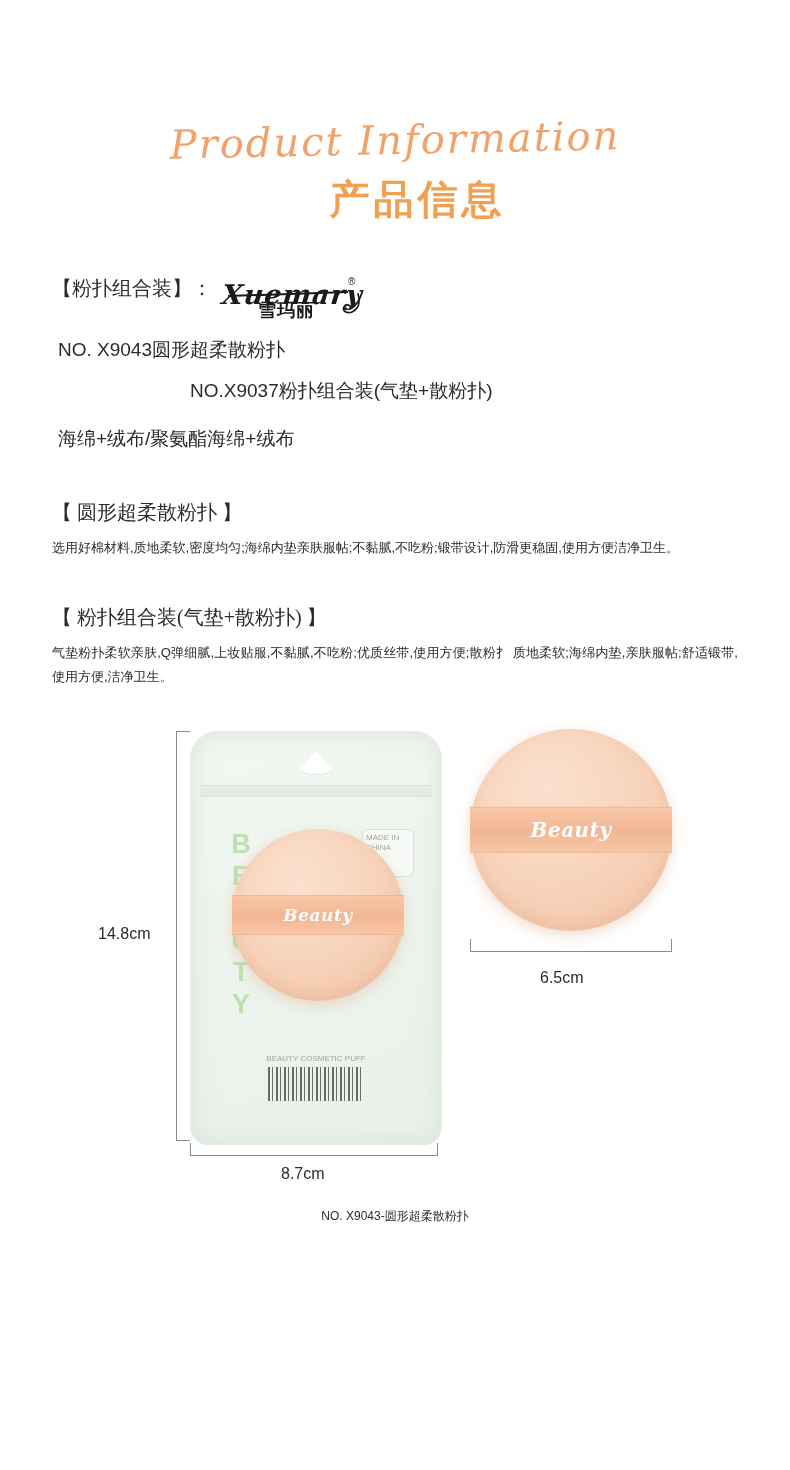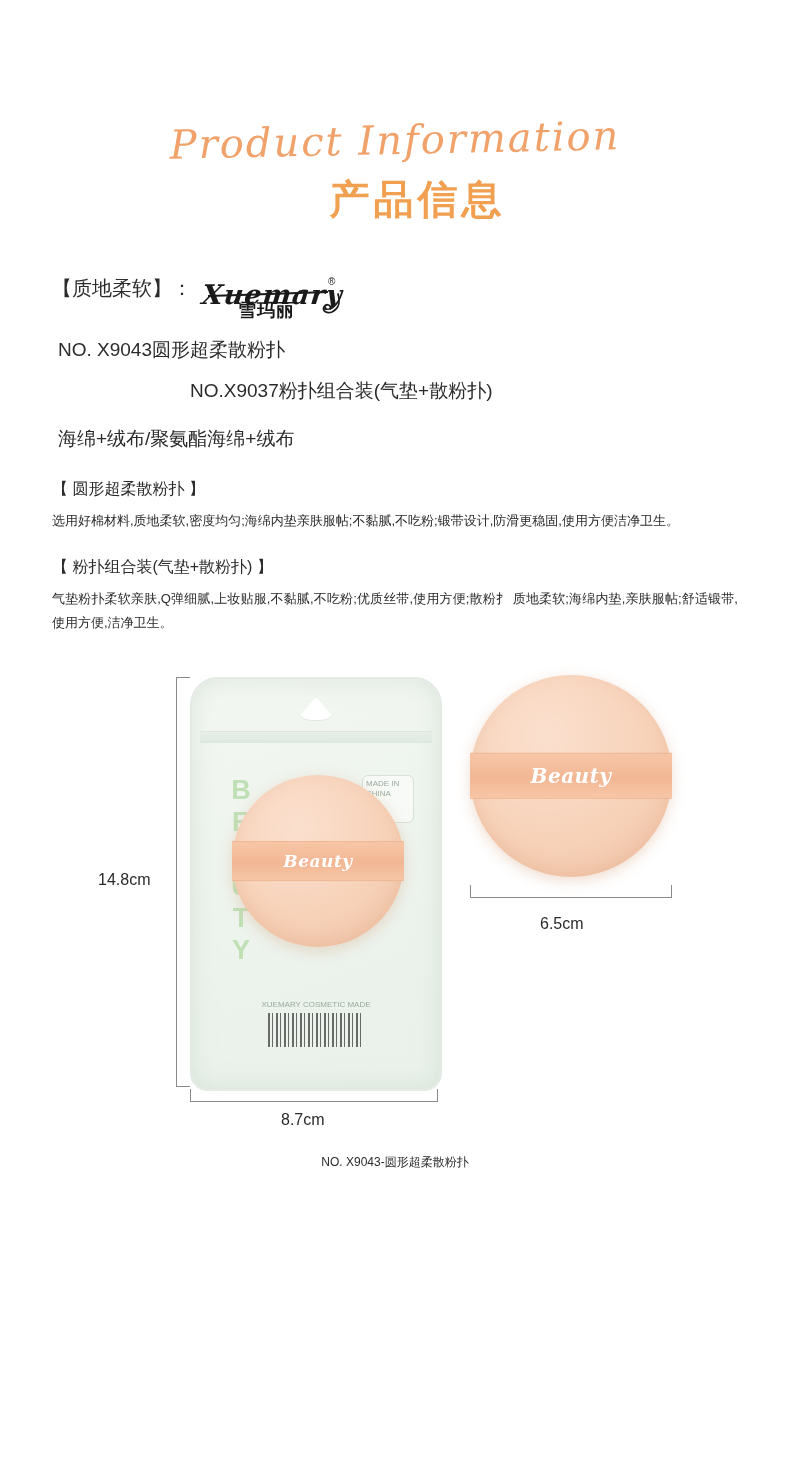--- a/index.html
+++ b/index.html
@@ -115,23 +115,24 @@
     position: absolute;
     left: 6px;
     top: 22px;
     width: 120px;
     height: 2px;
     background: #1a1a1a;
     transform: rotate(-2deg);
   }
 
   .section-title {
-    font-size: 16px;
-    margin-top: 20px;
+    font-size: 20px;
+    margin-top: 40px;
     margin-bottom: 6px;
+    font-family: Liberation Serif, serif;
   }
   .para {
     font-size: 13px;
     line-height: 1.85;
     text-align: justify;
   }
 
   
   .figure {
     position: relative;
@@ -289,21 +290,21 @@
 <body>
 
 <div class="header">
   <div class="script-title">Product Information</div>
   <div class="cn-title">产品信息</div>
 </div>
 
 <div class="info">
 
   <div class="row">
-    <div class="label">【质地柔软】：</div>
+    <div class="label">【粉扑组合装】：</div>
     <div class="brand-logo">
       <div class="x-word">Xuemary</div>
       <div class="brand-underline"></div>
       <div class="reg">®</div>
       <div class="cn-word">雪玛丽</div>
       <svg class="swirl" viewBox="0 0 26 26">
         <path d="M20 3 C22 9, 22 17, 14 21 C9 23, 4 20, 6 16 C8 12, 14 14, 12 18" fill="none" stroke="#1a1a1a" stroke-width="1.8" stroke-linecap="round"></path>
       </svg>
     </div>
   </div>
@@ -323,21 +324,21 @@
   <div class="section-title">【 粉扑组合装(气垫+散粉扑) 】</div>
   <div class="para">气垫粉扑柔软亲肤,Q弹细腻,上妆贴服,不黏腻,不吃粉;优质丝带,使用方便;散粉扌 质地柔软;海绵内垫,亲肤服帖;舒适锻带,使用方便,洁净卫生。</div>
 </div>
 
 <div class="figure">
 
   <div class="pack">
     <div class="pack-hole"></div>
     <div class="pack-side-text">BEAUTY</div>
     <div class="pack-badge">MADE IN CHINA</div>
-    <div class="pack-footnote">XUEMARY COSMETIC MADE</div>
+    <div class="pack-footnote">BEAUTY COSMETIC PUFF</div>
     <div class="barcode"></div>
   </div>
 
   <div class="puff puff-inner-pack">
     <div class="puff-band">
       <span class="band-text">Beauty</span>
     </div>
   </div>
 
   <div class="puff puff-right">

